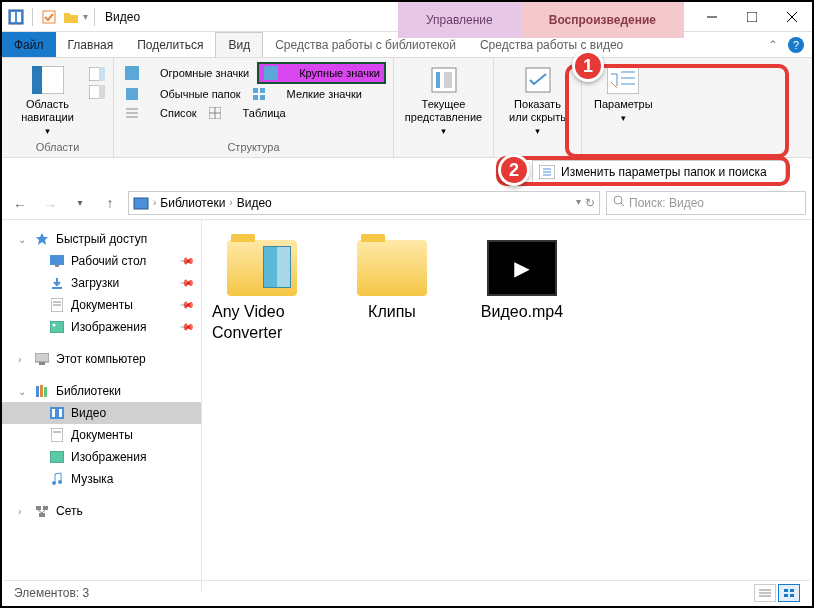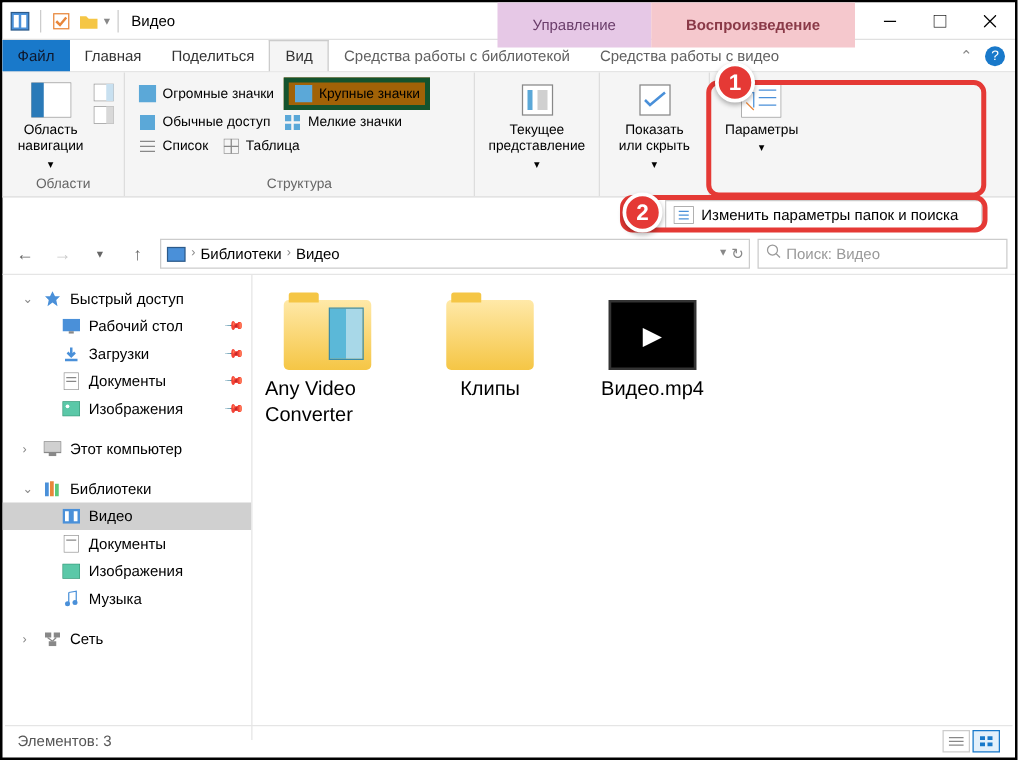--- a/index.html
+++ b/index.html
@@ -30,23 +30,23 @@
 
 
 .ribbon-body { height: 100px; background: #f5f5f5; border-bottom: 1px solid #ddd; display: flex; position: relative; }
 .ribbon-group { border-right: 1px solid #ddd; padding: 4px 8px; display: flex; flex-direction: column; }
 .group-content { flex: 1; display: flex; align-items: flex-start; gap: 4px; }
 .group-label { font-size: 11px; color: #666; text-align: center; padding-top: 2px; }
 .big-btn { display: flex; flex-direction: column; align-items: center; padding: 2px 4px; gap: 2px; }
 .big-btn-icon { width: 32px; height: 32px; display: flex; align-items: center; justify-content: center; }
 .big-btn-label { font-size: 11px; text-align: center; line-height: 1.2; }
 .small-btns { display: flex; flex-direction: column; gap: 2px; }
-.small-btn { display: flex; align-items: center; gap: 4px; font-size: 11px; padding: 1px 2px; white-space: nowrap; }
+.small-btn { display: flex; align-items: center; gap: 20px; font-size: 11px; padding: 1px 2px; white-space: nowrap; }
 .small-icon { width: 16px; height: 16px; display: inline-flex; align-items: center; justify-content: center; }
-.layout-selected { border: 4px solid #14532d; background: #a16207; padding: 1px 4px; }
+.layout-selected { border: 2px solid #14532d; background: #d946ef; padding: 1px 4px; }
 
 
 .options-wrap { position: relative; }
 .red-box-1 { position: absolute; border: 4px solid #e53935; border-radius: 10px; top: 62px; left: 563px; width: 224px; height: 94px; z-index: 5; pointer-events: none; }
 .red-box-2 { position: absolute; border: 4px solid #e53935; border-radius: 10px; top: 154px; left: 494px; width: 294px; height: 30px; z-index: 5; pointer-events: none; }
 .callout { position: absolute; width: 32px; height: 32px; border-radius: 50%; background: #e53935; border: 3px solid #fff; box-shadow: 0 2px 4px rgba(0,0,0,0.3); color: #fff; font-weight: bold; font-size: 18px; display: flex; align-items: center; justify-content: center; z-index: 10; }
 .callout-1 { top: 48px; left: 570px; }
 .callout-2 { top: 152px; left: 496px; }
 
 
@@ -146,21 +146,21 @@
     <div class="ribbon-tab active">Вид</div>
     <div class="ribbon-tab sub">Средства работы с библиотекой</div>
     <div class="ribbon-tab sub">Средства работы с видео</div>
     <div class="ribbon-help">
       <span style="color:#888;font-size:12px">⌃</span>
       <span class="help-circle">?</span>
     </div>
   </div>
 
   <div class="ribbon-body">
-    <div class="ribbon-group" style="width:98px">
+    <div class="ribbon-group" style="width:112px">
       <div class="group-content">
         <div class="big-btn">
           <div class="big-btn-icon">
             <svg width="32" height="28">
                 <rect x="0" y="0" width="32" height="28" fill="#fff" stroke="#888"></rect>
                 <rect x="0" y="0" width="10" height="28" fill="#2a7ab8"></rect>
               </svg>
           </div>
           <div class="big-btn-label">Область навигации</div>
           <span style="font-size:9px">▾</span>
@@ -203,21 +203,21 @@
               <span>Крупные значки</span>
             </div>
         </div>
         <div style="display:flex;gap:6px">
           <div class="small-btn">
               <span class="small-icon">
                 <svg width="12" height="12">
                   <rect width="12" height="12" fill="#5ba8d8"></rect>
                 </svg>
               </span>
-              <span>Обычные доступ</span>
+              <span>Обычные папок</span>
             </div>
           <div class="small-btn">
               <span class="small-icon">
                 <svg width="12" height="12">
                   <rect x="0" y="0" width="5" height="5" fill="#5ba8d8"></rect>
                   <rect x="7" y="0" width="5" height="5" fill="#5ba8d8"></rect>
                   <rect x="0" y="7" width="5" height="5" fill="#5ba8d8"></rect>
                   <rect x="7" y="7" width="5" height="5" fill="#5ba8d8"></rect>
                 </svg>
               </span>

